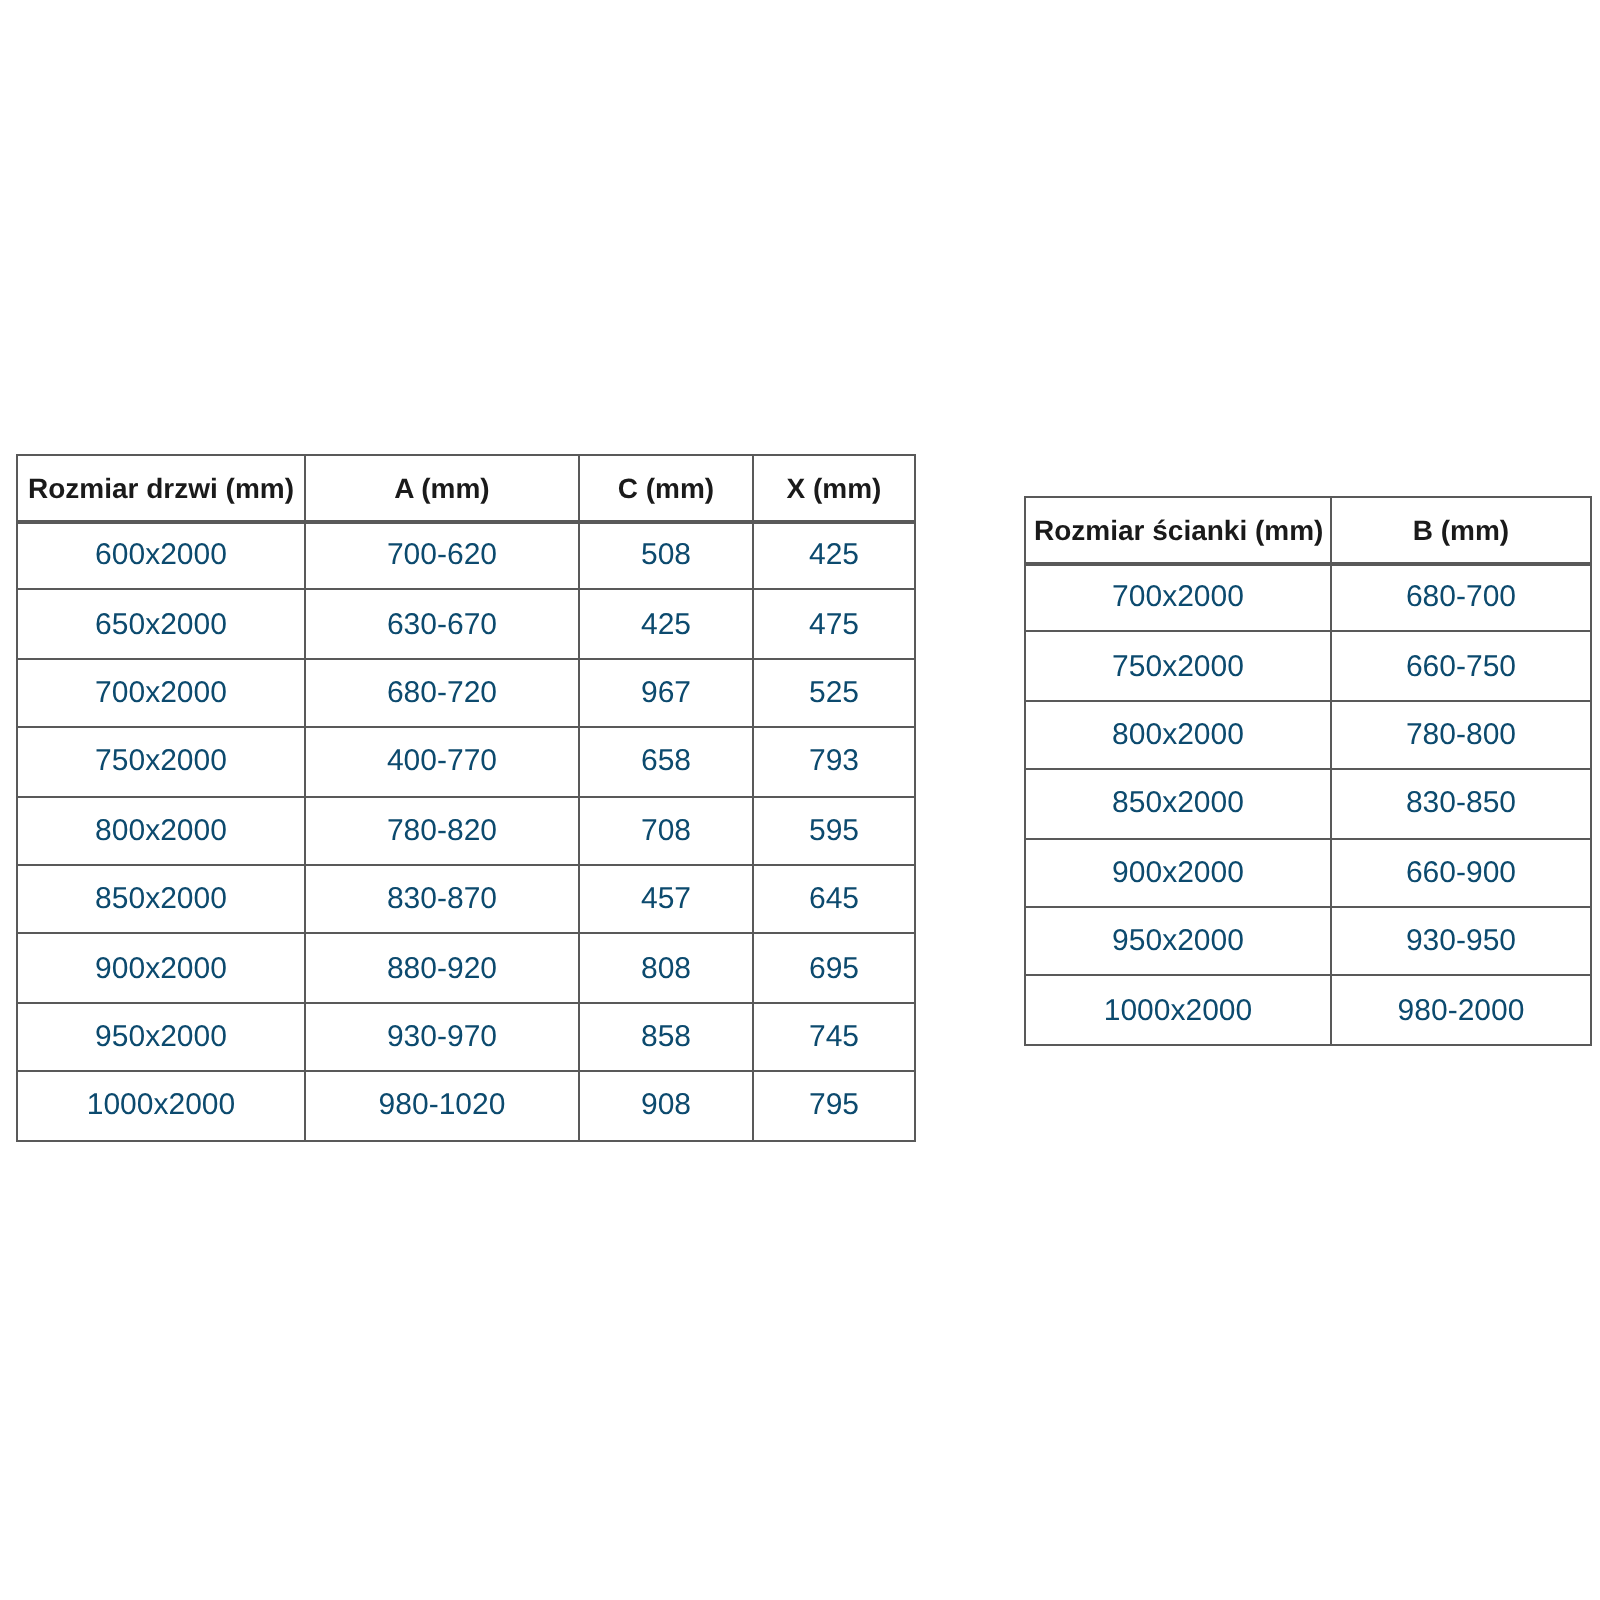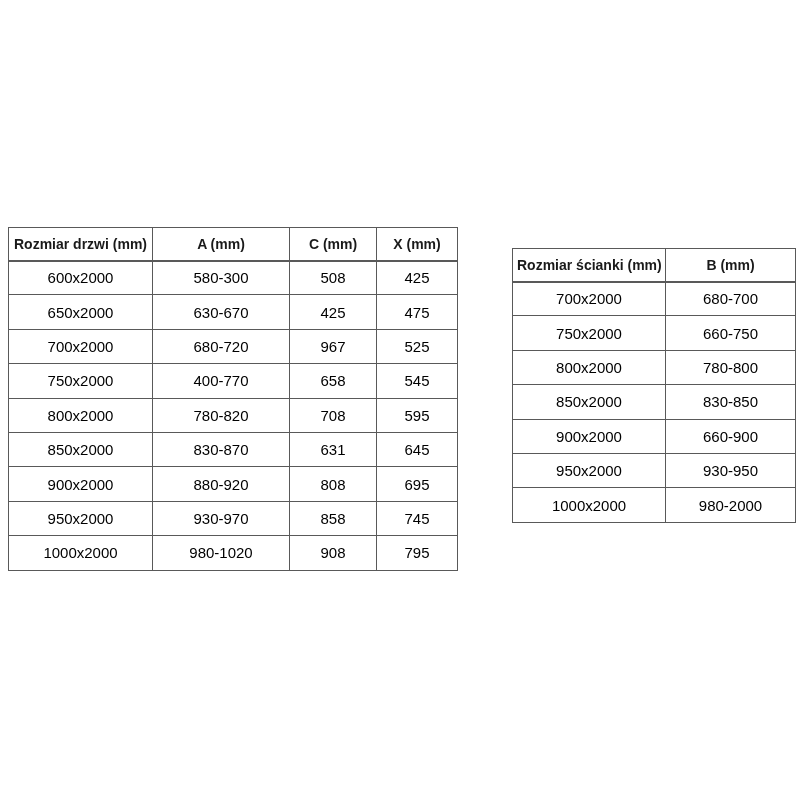--- a/index.html
+++ b/index.html
@@ -37,21 +37,21 @@
   table.dim-table tbody tr { height: 34.4px; }
   table.dim-table th {
     font-size: 14px;
     font-weight: bold;
     border-bottom-width: 2px;
     color: #1a1a1a;
   }
   table.dim-table td {
     font-size: 15px;
     font-weight: normal;
-    color: #000000;
+    color: #0c4a6e;
   }
 </style>
 </head>
 <body>
 
 <div id="canvas">
 
   <table class="dim-table" id="door-table">
     <colgroup>
       <col style="width:144px">
@@ -63,52 +63,52 @@
       <tr id="thead-0">
           <th>Rozmiar drzwi (mm)</th>
           <th>A (mm)</th>
           <th>C (mm)</th>
           <th>X (mm)</th>
         </tr>
     </thead>
     <tbody id="tbody-0">
         <tr>
           <td>600x2000</td>
-          <td>580-300</td>
+          <td>700-620</td>
           <td>508</td>
           <td>425</td>
         </tr>
         <tr>
           <td>650x2000</td>
           <td>630-670</td>
           <td>425</td>
           <td>475</td>
         </tr>
         <tr>
           <td>700x2000</td>
           <td>680-720</td>
           <td>967</td>
           <td>525</td>
         </tr>
         <tr>
           <td>750x2000</td>
           <td>400-770</td>
           <td>658</td>
-          <td>545</td>
+          <td>793</td>
         </tr>
         <tr>
           <td>800x2000</td>
           <td>780-820</td>
           <td>708</td>
           <td>595</td>
         </tr>
         <tr>
           <td>850x2000</td>
           <td>830-870</td>
-          <td>631</td>
+          <td>457</td>
           <td>645</td>
         </tr>
         <tr>
           <td>900x2000</td>
           <td>880-920</td>
           <td>808</td>
           <td>695</td>
         </tr>
         <tr>
           <td>950x2000</td>

